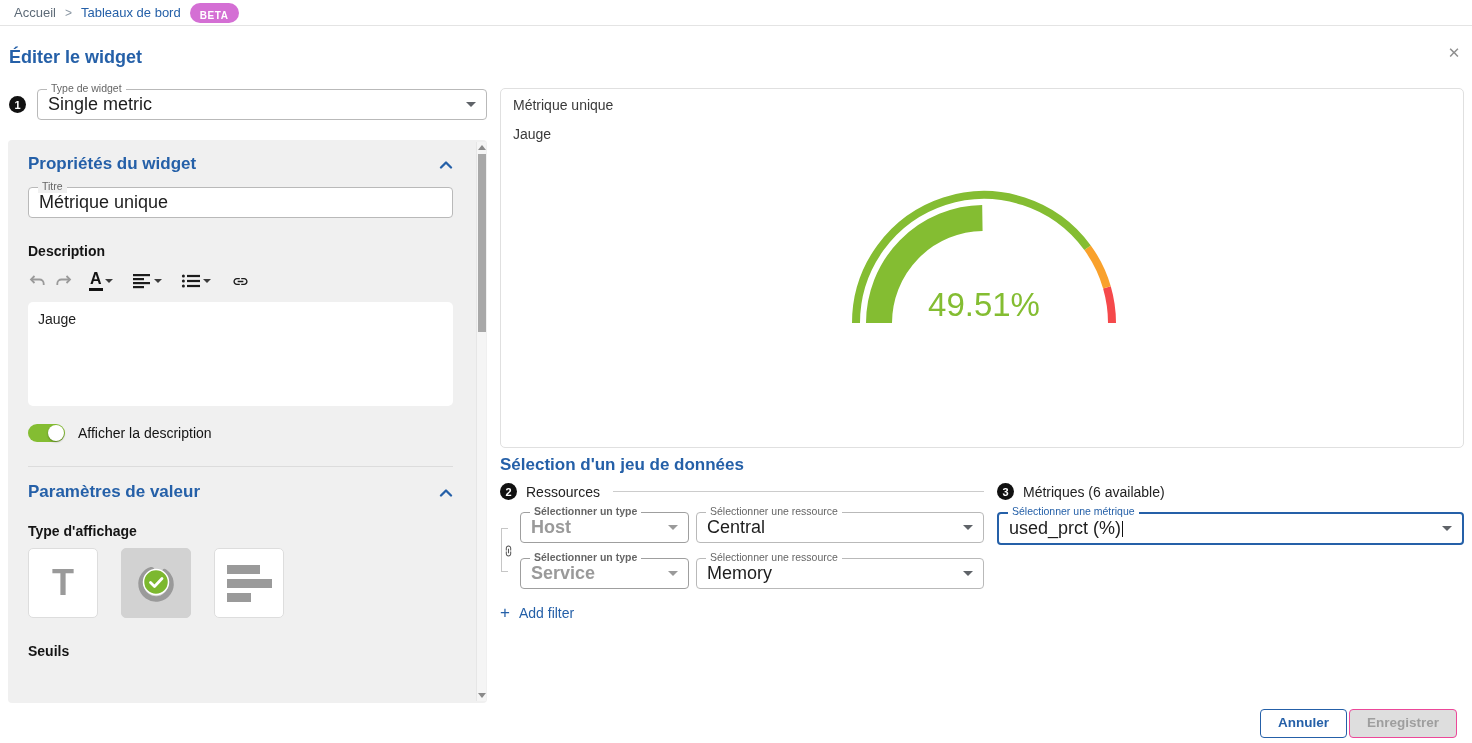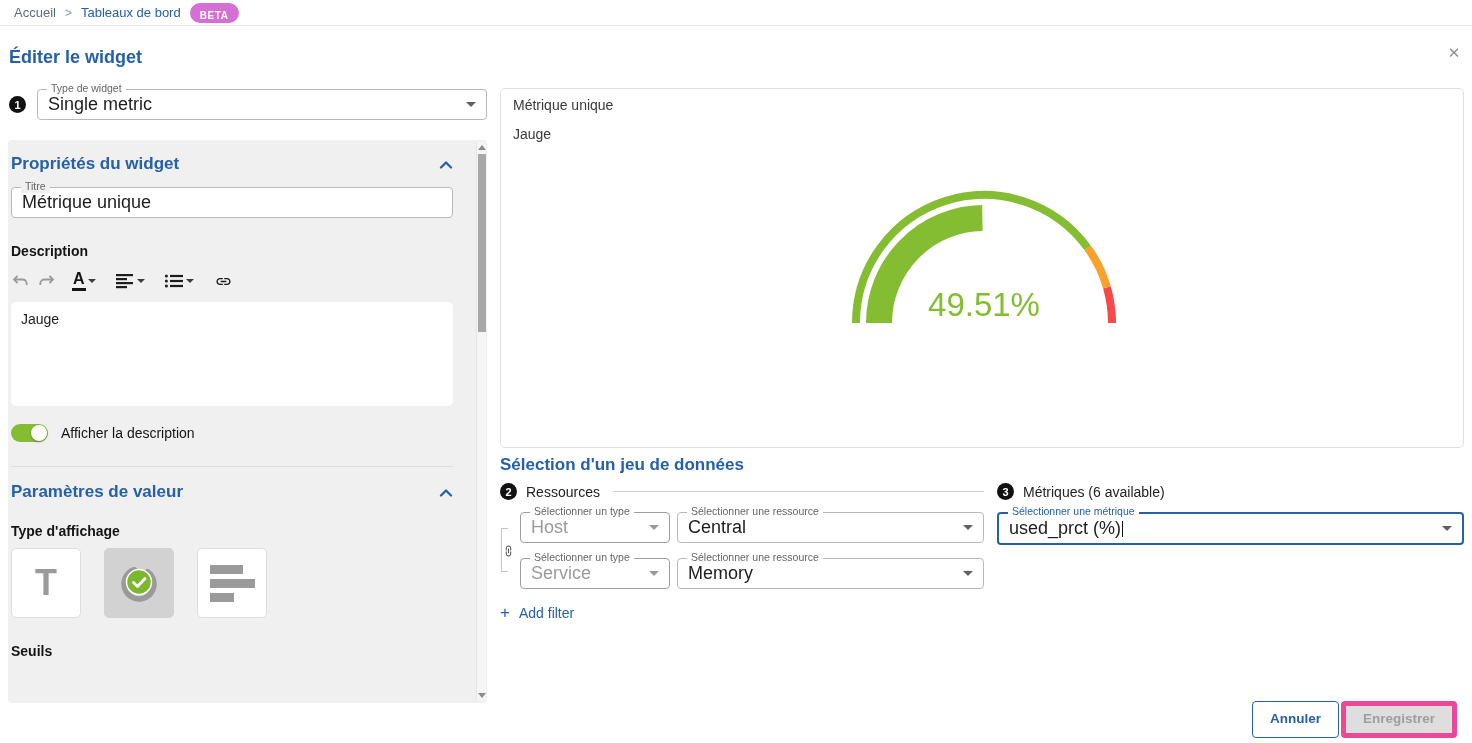--- a/index.html
+++ b/index.html
@@ -23,21 +23,21 @@
   .field .flabel{position:absolute;top:-7px;left:9px;font-size:10.5px;color:#666;background:#fff;padding:0 4px;line-height:1.1;white-space:nowrap;}
   .field .fvalue{font-size:18px;color:#1d1d1d;flex:1;white-space:nowrap;overflow:hidden;}
   .field .fvalue.dim{color:#9a9a9a;}
   .sel-arrow{width:0;height:0;border-left:5px solid transparent;border-right:5px solid transparent;border-top:5.5px solid #5f6368;margin-left:8px;flex:none;}
   
   .step-badge{width:17px;height:17px;border-radius:50%;background:#111;color:#fff;font-size:11px;font-weight:bold;display:flex;align-items:center;justify-content:center;flex:none;}
   
   .widget-type-row{position:absolute;left:9px;top:89px;width:478px;display:flex;align-items:center;gap:11px;}
   .widget-type-row .field{flex:1;}
   
-  .left-panel{position:absolute;left:8px;top:140px;width:479px;height:563px;background:#f0f0f0;border-radius:4px;overflow:hidden;padding:14px 34px 0 3px;}
+  .left-panel{position:absolute;left:8px;top:140px;width:479px;height:563px;background:#f0f0f0;border-radius:4px;overflow:hidden;padding:14px 34px 0 20px;}
   .sec-head{display:flex;align-items:center;justify-content:space-between;}
   .sec-title{font-size:17px;font-weight:bold;color:#2560A8;}
   .chev{flex:none;cursor:pointer;}
   .left-panel .field{margin-top:13px;}
   .left-panel .field .flabel{background:#f0f0f0;}
   .blabel{font-size:14px;font-weight:bold;color:#141414;}
   .desc-label{margin-top:25px;}
   .toolbar{display:flex;align-items:center;gap:7px;margin-top:11px;height:22px;}
   .tbtn{display:flex;align-items:center;gap:2px;cursor:pointer;}
   .tcaret{width:0;height:0;border-left:4px solid transparent;border-right:4px solid transparent;border-top:4.5px solid #3c3c3c;}
@@ -75,32 +75,32 @@
   .col-res{width:484px;flex:none;}
   .col-met{flex:1;}
   .col-head{display:flex;align-items:center;gap:9px;}
   .col-head .hlabel{font-size:14px;color:#222;white-space:nowrap;}
   .col-head .hline{flex:1;border-top:1px solid #ccc;margin-left:4px;}
   .res-rows{position:relative;margin-top:12px;padding-left:20px;}
   .res-bracket{position:absolute;left:1px;top:16px;bottom:17px;width:7px;border-left:1px solid #c6c6c6;border-top:1px solid #c6c6c6;border-bottom:1px solid #c6c6c6;}
   .chain-icon{position:absolute;left:2px;top:50%;transform:translateY(-50%);background:#fff;padding:2px 0;color:#555;display:flex;}
   .res-row{display:flex;gap:7px;}
   .res-row + .res-row{margin-top:15px;}
-  .type-field{width:150px;flex:none;border-color:#9f9f9f;}
+  .type-field{width:169px;flex:none;border-color:#9f9f9f;font-weight:bold;}
   .resource-field{flex:1;}
   .add-filter{display:flex;align-items:center;gap:9px;margin-top:15px;color:#2560A8;font-size:14px;cursor:pointer;}
   .add-filter .plus{font-size:17px;line-height:1;}
   .metric-field{margin-top:12px;height:33px;border:2px solid #2560A8;}
   .metric-field .flabel{color:#2560A8;top:-8px;}
   .caret-bar{display:inline-block;width:1px;height:16px;background:#111;vertical-align:-3px;margin-left:1px;}
   
   .footer{position:absolute;right:15px;bottom:5px;display:flex;gap:2px;}
   .btn{border-radius:4px;font-size:13.5px;font-weight:bold;padding:5px 17px;cursor:pointer;line-height:1.25;}
   .btn-cancel{background:#fff;border:1px solid #2560A8;color:#2560A8;}
-  .btn-save{background:#dedede;border:5px solid #ec4899;color:#9e9e9e;}
+  .btn-save{background:#dedede;border:1px solid #ec4899;color:#9e9e9e;}
   svg{display:block;}
 </style>
 </head>
 <body>
 
 <div class="breadcrumb-bar">
   <span class="crumb-home">Accueil</span>
   <span class="crumb-sep">&gt;</span>
   <span class="crumb-current">Tableaux de bord</span>
   <span class="beta-pill">BETA</span>

